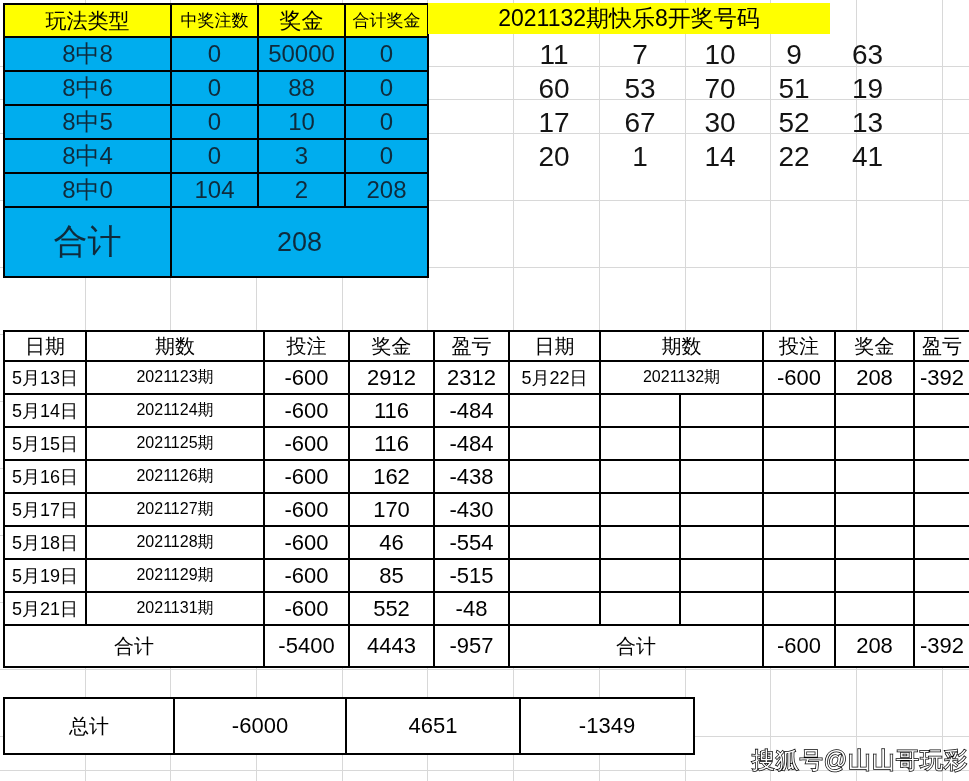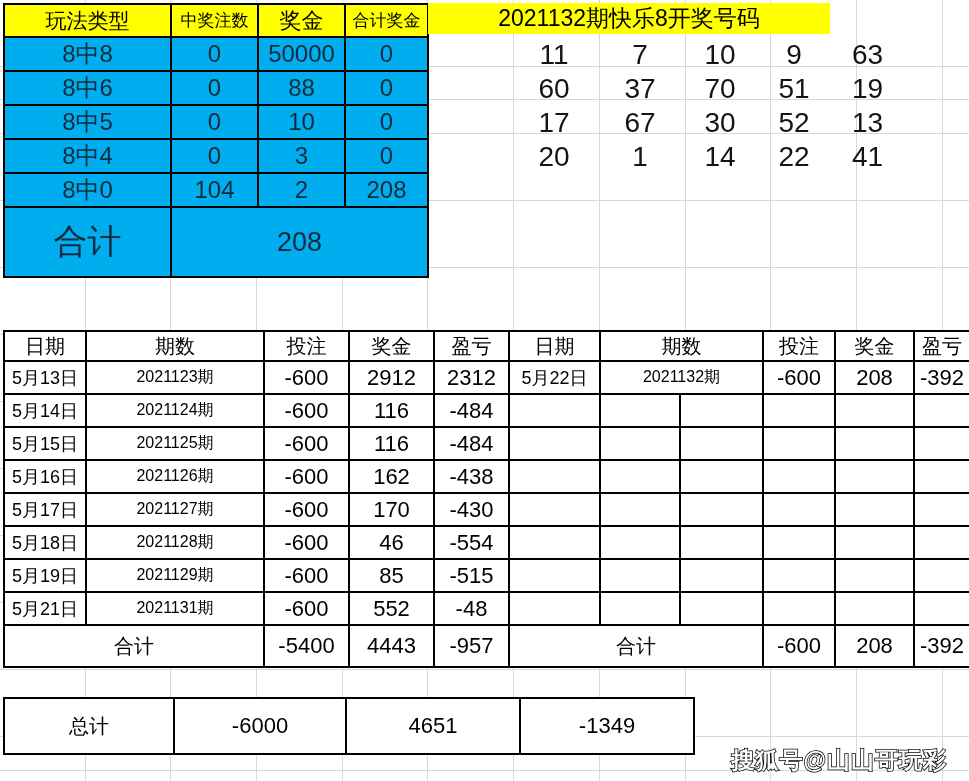--- a/index.html
+++ b/index.html
@@ -54,22 +54,22 @@
   .c-num { font-size:22px; }
   .c-sublabel { font-size:20px; }
 
   
   .grand-table { position:absolute; left:3px; top:697px; width:690px; background:#fff; }
   .grand-table td { border:2px solid #000; background:#fff; color:#000; height:54px; }
   .grand-table .c-sublabel { font-size:20px; }
 
   
   .watermark {
-    position:absolute; right:22px; bottom:5px;
-    font-size:23px; font-weight:bold; color:#fff;
+    position:absolute; right:1px; bottom:5px;
+    font-size:23px; font-weight:normal; color:#fff;
     -webkit-text-stroke:1.5px #000; paint-order:stroke fill;
     letter-spacing:1px;
   }
 </style>
 </head>
 <body>
 
 <div class="stage">
 
   <table class="prize-table">
@@ -127,21 +127,21 @@
 
   <div class="draw-title">2021132期快乐8开奖号码</div>
 
   <div class="numbers-grid">
     <span>11</span>
     <span>7</span>
     <span>10</span>
     <span>9</span>
     <span>63</span>
     <span>60</span>
-    <span>37</span>
+    <span>53</span>
     <span>70</span>
     <span>51</span>
     <span>19</span>
     <span>17</span>
     <span>67</span>
     <span>30</span>
     <span>52</span>
     <span>13</span>
     <span>20</span>
     <span>1</span>

